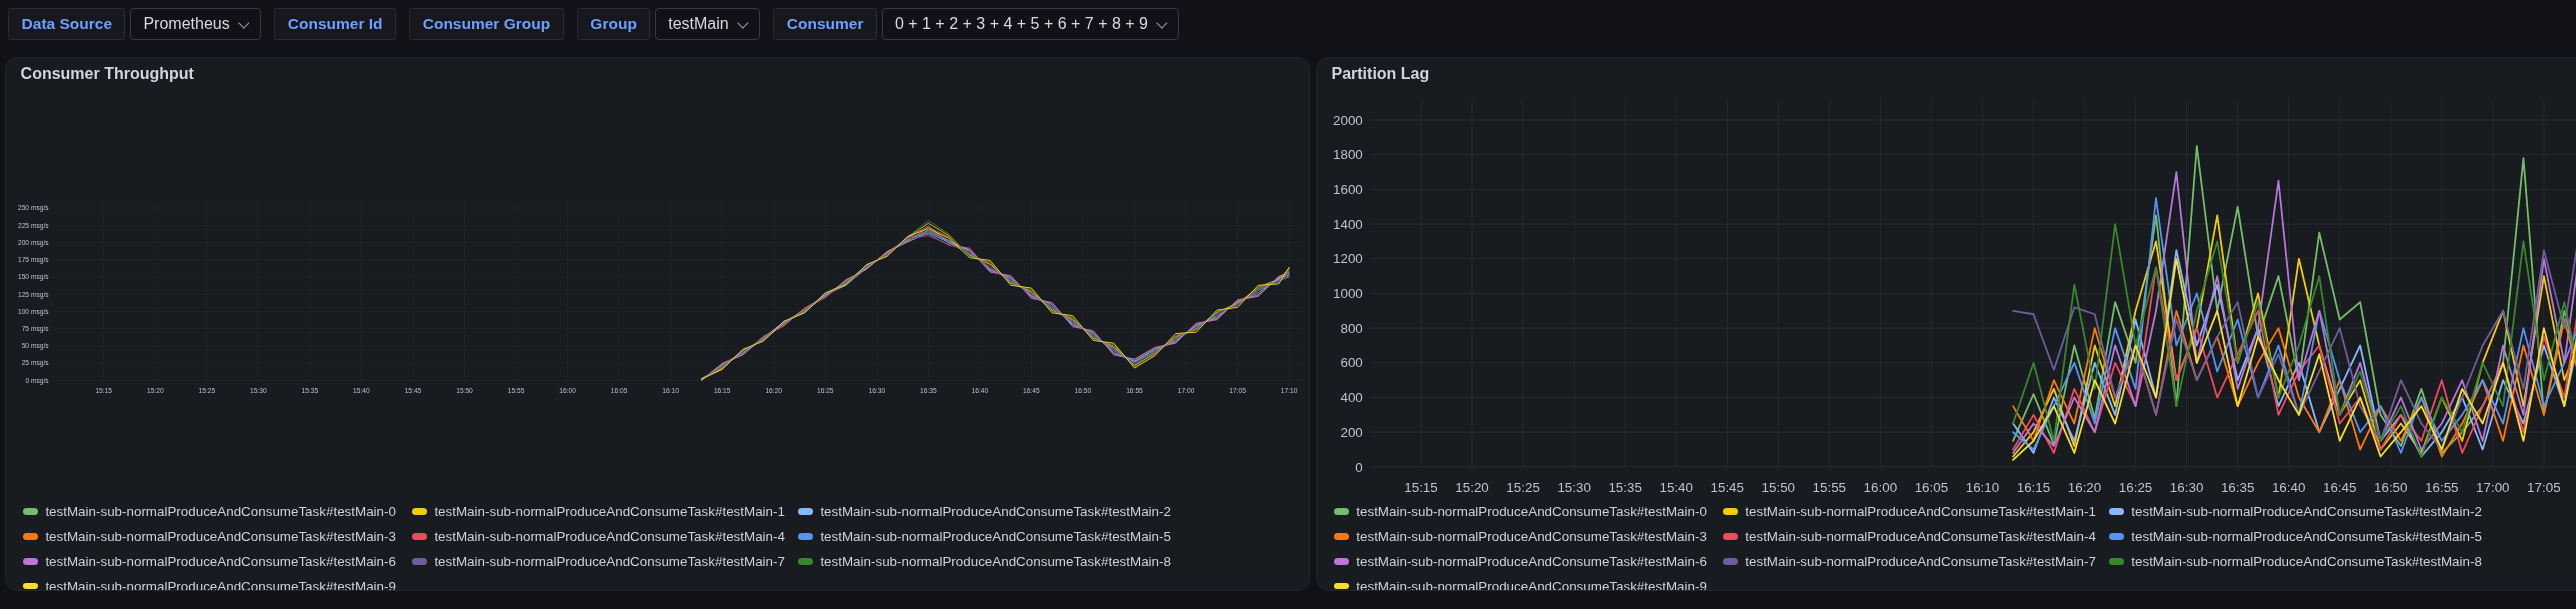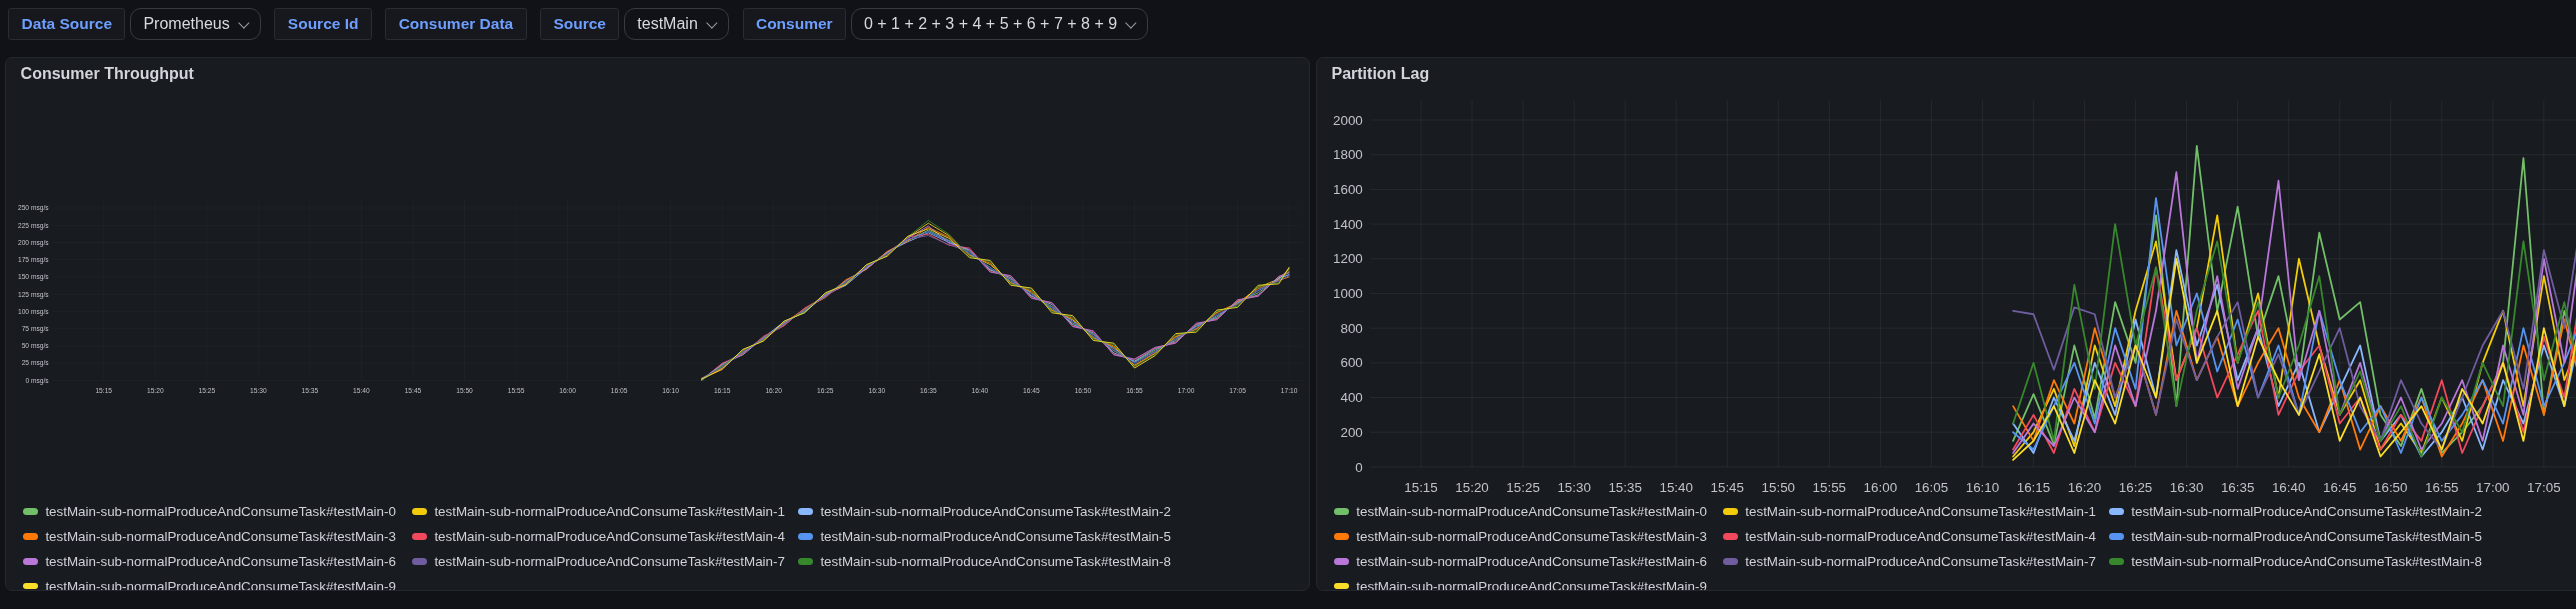--- a/index.html
+++ b/index.html
@@ -18,36 +18,36 @@
   .filter-group { display:flex; gap:4.6px; align-items:center; }
   .filter-label {
     display:flex; align-items:center;
     height:32px; padding:0 12.4px;
     background:#16181d; border:0.5px solid #2a2c33; border-radius:2.6px;
     color:#6E9FFF; font-size:15.5px; font-weight:700; white-space:nowrap;
   }
   .filter-value {
     display:flex; align-items:center; gap:10.3px;
     height:32px; padding:0 12.4px;
-    background:#111217; border:0.5px solid #383a42; border-radius:11px;
+    background:#111217; border:0.5px solid #383a42; border-radius:4px;
     color:#d8d9e0; font-size:16px; white-space:nowrap; cursor:pointer;
   }
   .caret {
     width:7.7px; height:7.7px; margin-top:-3.6px;
     border-right:1.5px solid #9b9da5; border-bottom:1.5px solid #9b9da5;
     transform:rotate(45deg); display:inline-block;
   }
   
   .panels {
     position:absolute; top:57px; left:5.2px; right:5.2px; height:534px;
     display:flex; gap:6.2px;
   }
   .panel {
     flex:1 1 0; position:relative;
-    background:#181b1f; border:0.5px solid #25272e; border-radius:7px;
+    background:#181b1f; border:0.5px solid #25272e; border-radius:13px;
     overflow:hidden;
   }
   .panel-title {
     position:absolute; top:7.2px; left:14.4px;
     font-size:16px; font-weight:600; color:#d3d4dc; cursor:pointer;
   }
   .chart { position:absolute; top:26px; left:4.1px; right:4.1px; height:422px; display:block; width:calc(100% - 8.2px); }
   .legend {
     position:absolute; top:446px; left:16.5px; right:8.2px;
     display:grid; grid-template-columns:389px 386px auto; row-gap:9.3px;
@@ -62,27 +62,27 @@
 
 <header class="toolbar">
     <div class="filter-group">
       <div class="filter-label">Data Source</div>
       <div class="filter-value">
         <span>Prometheus</span>
         <span class="caret"></span>
       </div>
     </div>
     <div class="filter-group">
-      <div class="filter-label">Source Id</div>
-    </div>
-    <div class="filter-group">
-      <div class="filter-label">Consumer Data</div>
-    </div>
-    <div class="filter-group">
-      <div class="filter-label">Source</div>
+      <div class="filter-label">Consumer Id</div>
+    </div>
+    <div class="filter-group">
+      <div class="filter-label">Consumer Group</div>
+    </div>
+    <div class="filter-group">
+      <div class="filter-label">Group</div>
       <div class="filter-value">
         <span>testMain</span>
         <span class="caret"></span>
       </div>
     </div>
     <div class="filter-group">
       <div class="filter-label">Consumer</div>
       <div class="filter-value">
         <span>0 + 1 + 2 + 3 + 4 + 5 + 6 + 7 + 8 + 9</span>
         <span class="caret"></span>

